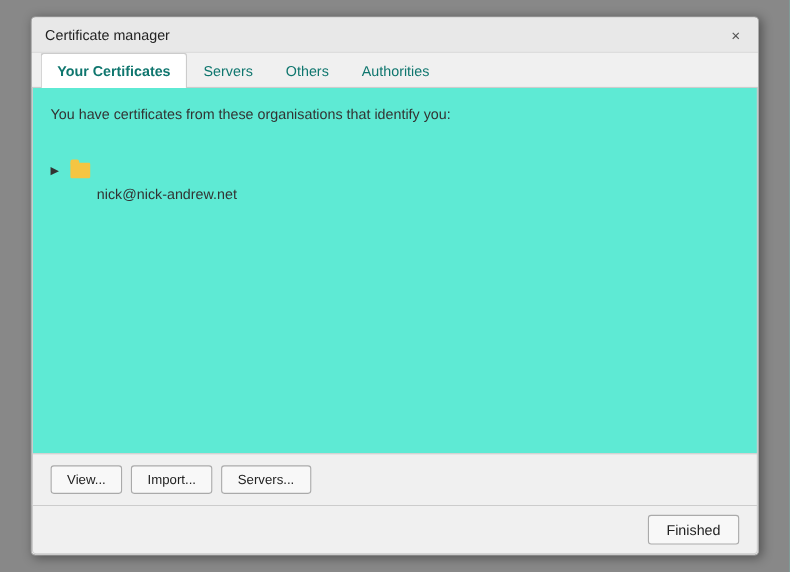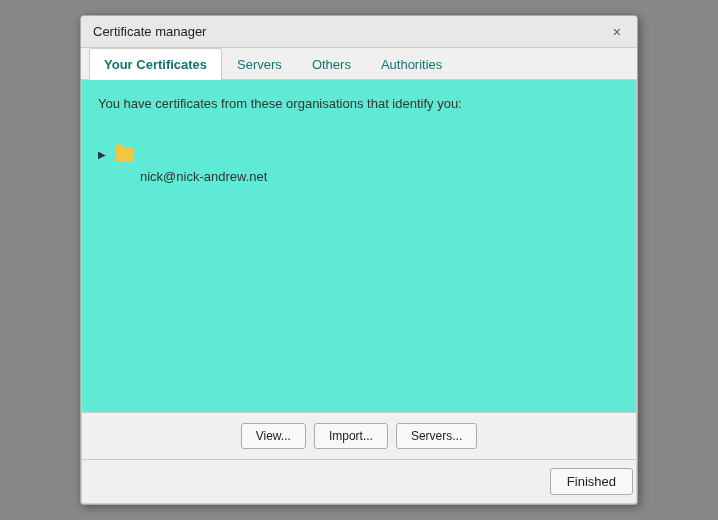--- a/index.html
+++ b/index.html
@@ -16,21 +16,21 @@
       width: 718px;
       height: 520px;
       font-family: Arial, sans-serif;
       font-size: 13px;
     }
 
     .dialog {
       background: #f0f0f0;
       border: 1px solid #aaa;
       border-radius: 4px;
-      width: 558px;
+      width: 662px;
       min-height: 490px;
       box-shadow: 2px 2px 10px rgba(0,0,0,0.4);
       display: flex;
       flex-direction: column;
       position: relative;
     }
 
     .title-bar {
       background: #e8e8e8;
       border-bottom: 1px solid #ccc;
@@ -139,37 +139,36 @@
 
     .button-bar {
       display: flex;
       align-items: center;
       padding: 10px 16px;
       gap: 8px;
       background: #f0f0f0;
       border-top: 1px solid #ccc;
       border-left: 1px solid #ccc;
       border-right: 1px solid #ccc;
-      justify-content: center;
     }
 
     .btn {
       padding: 5px 14px;
       font-size: 12px;
       background: #f8f8f8;
       border: 1px solid #aaa;
       border-radius: 3px;
       cursor: pointer;
       color: #222;
     }
 
     .footer {
       display: flex;
       justify-content: flex-end;
-      padding: 8px 3px;
+      padding: 8px 16px;
       background: #f0f0f0;
       border: 1px solid #ccc;
       border-top: 1px solid #ccc;
       border-radius: 0 0 4px 4px;
     }
 
     .btn-finished {
       padding: 5px 16px;
       font-size: 13px;
       background: #f8f8f8;

